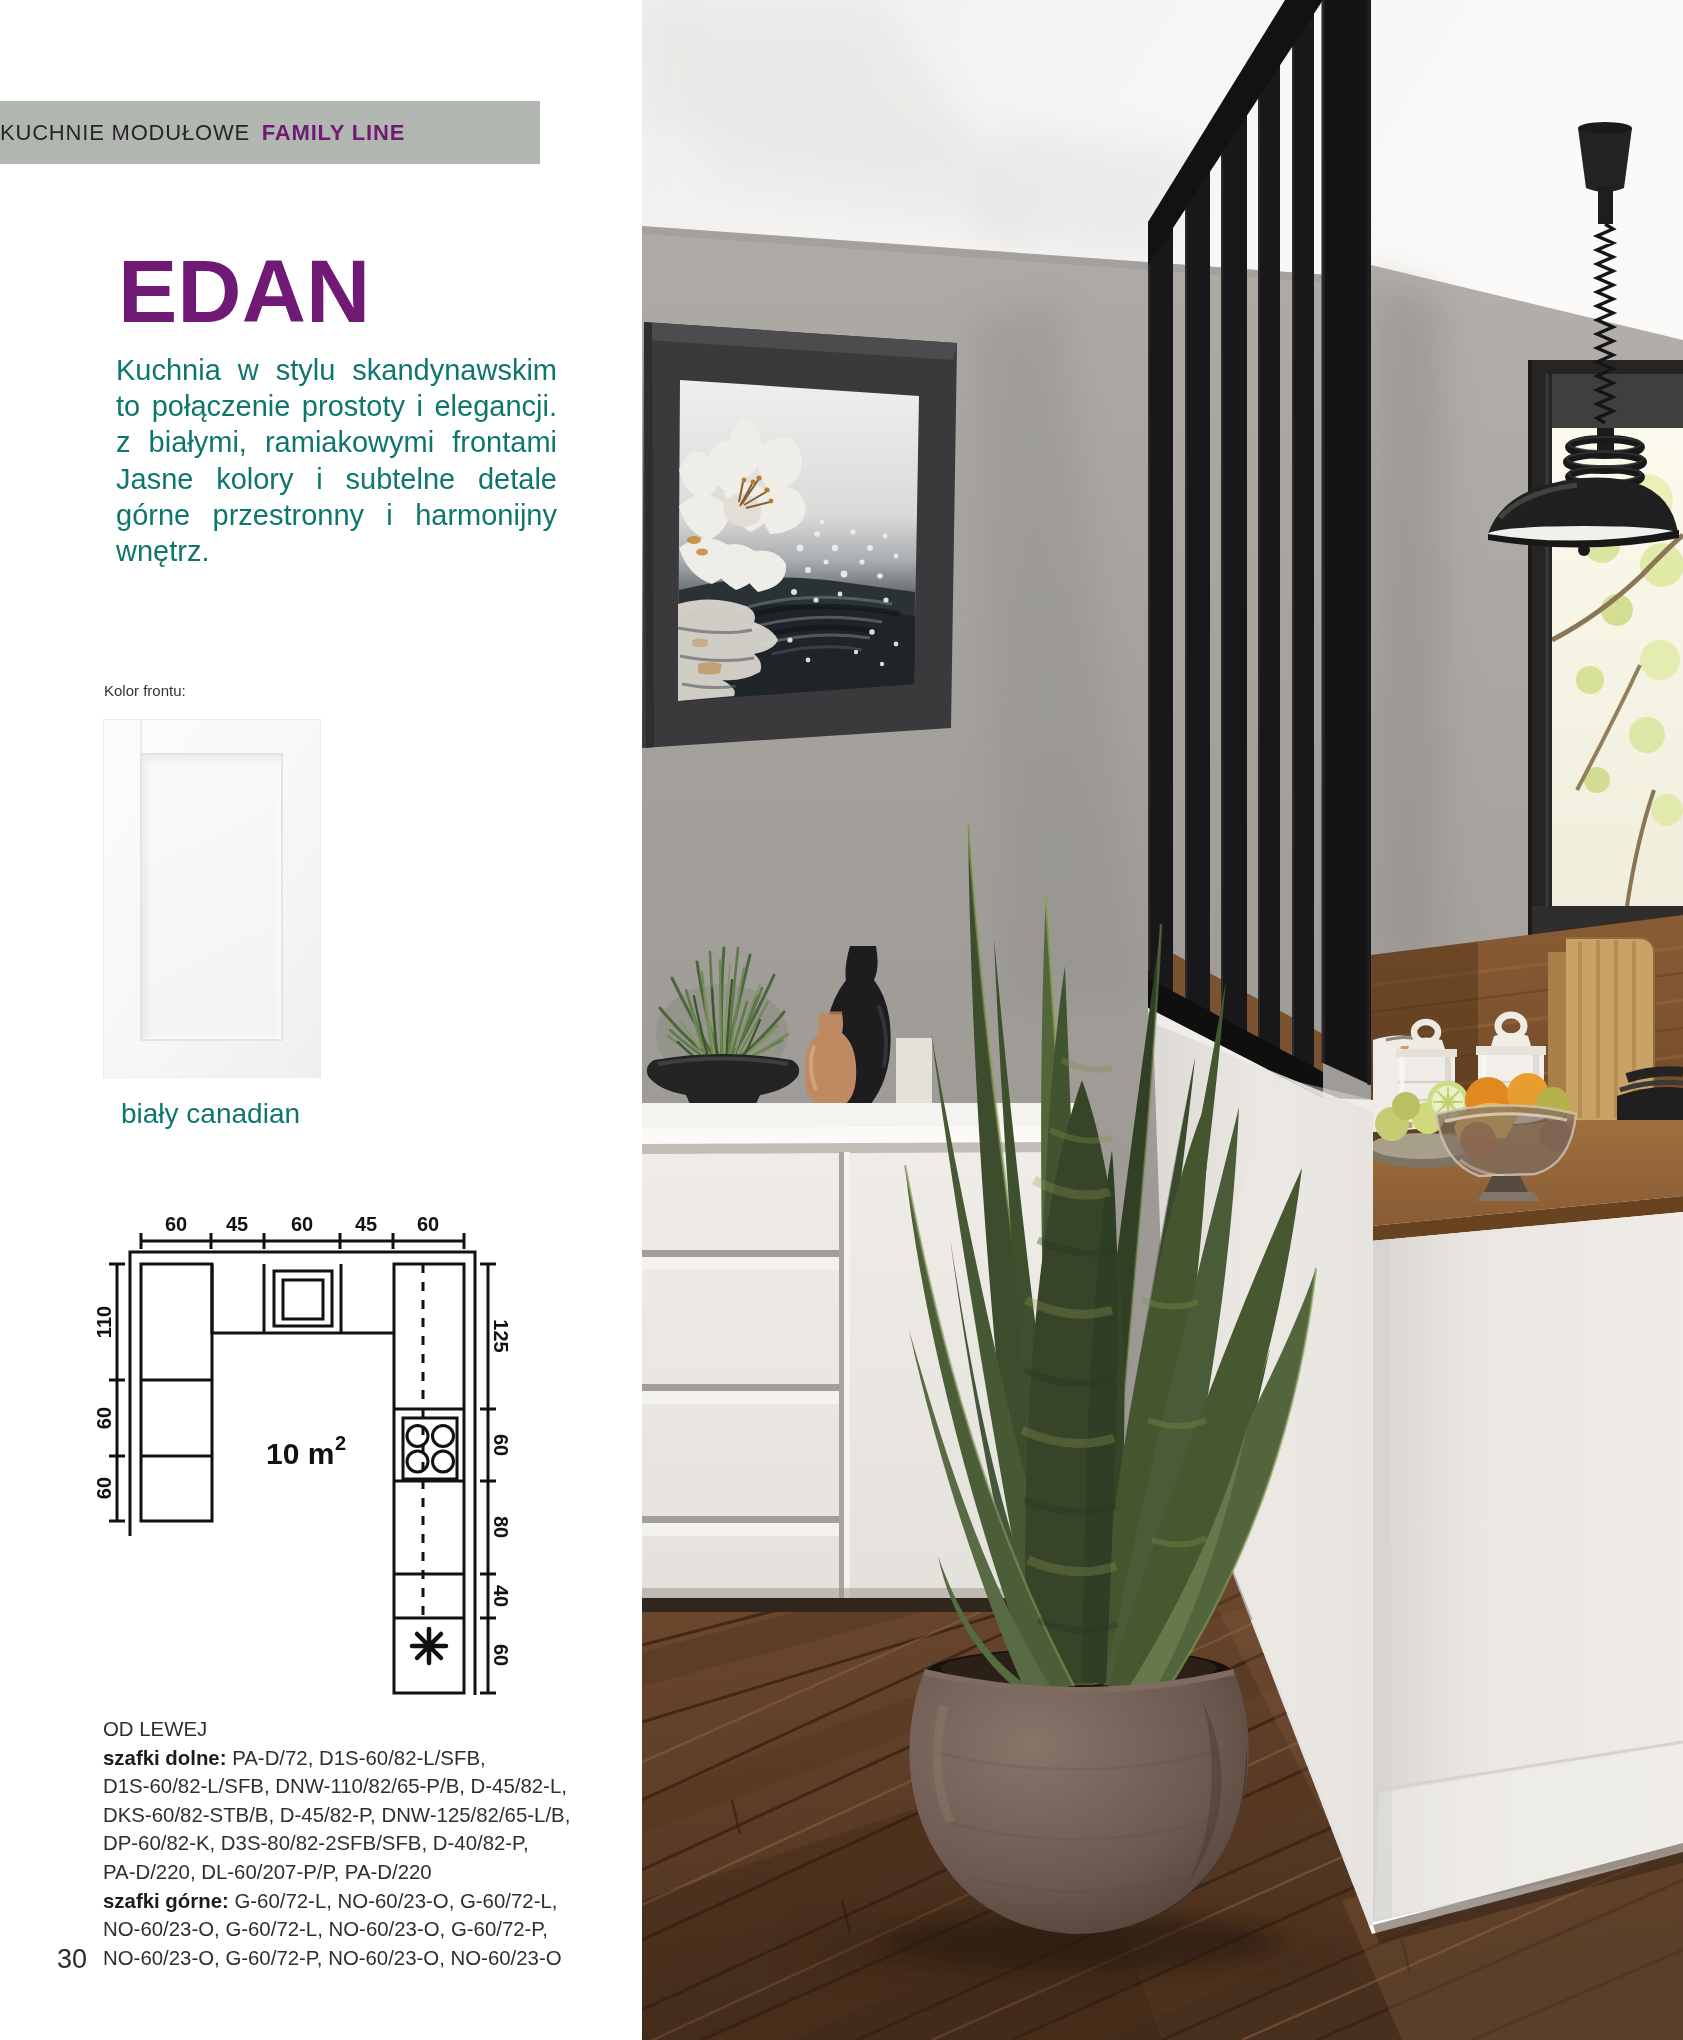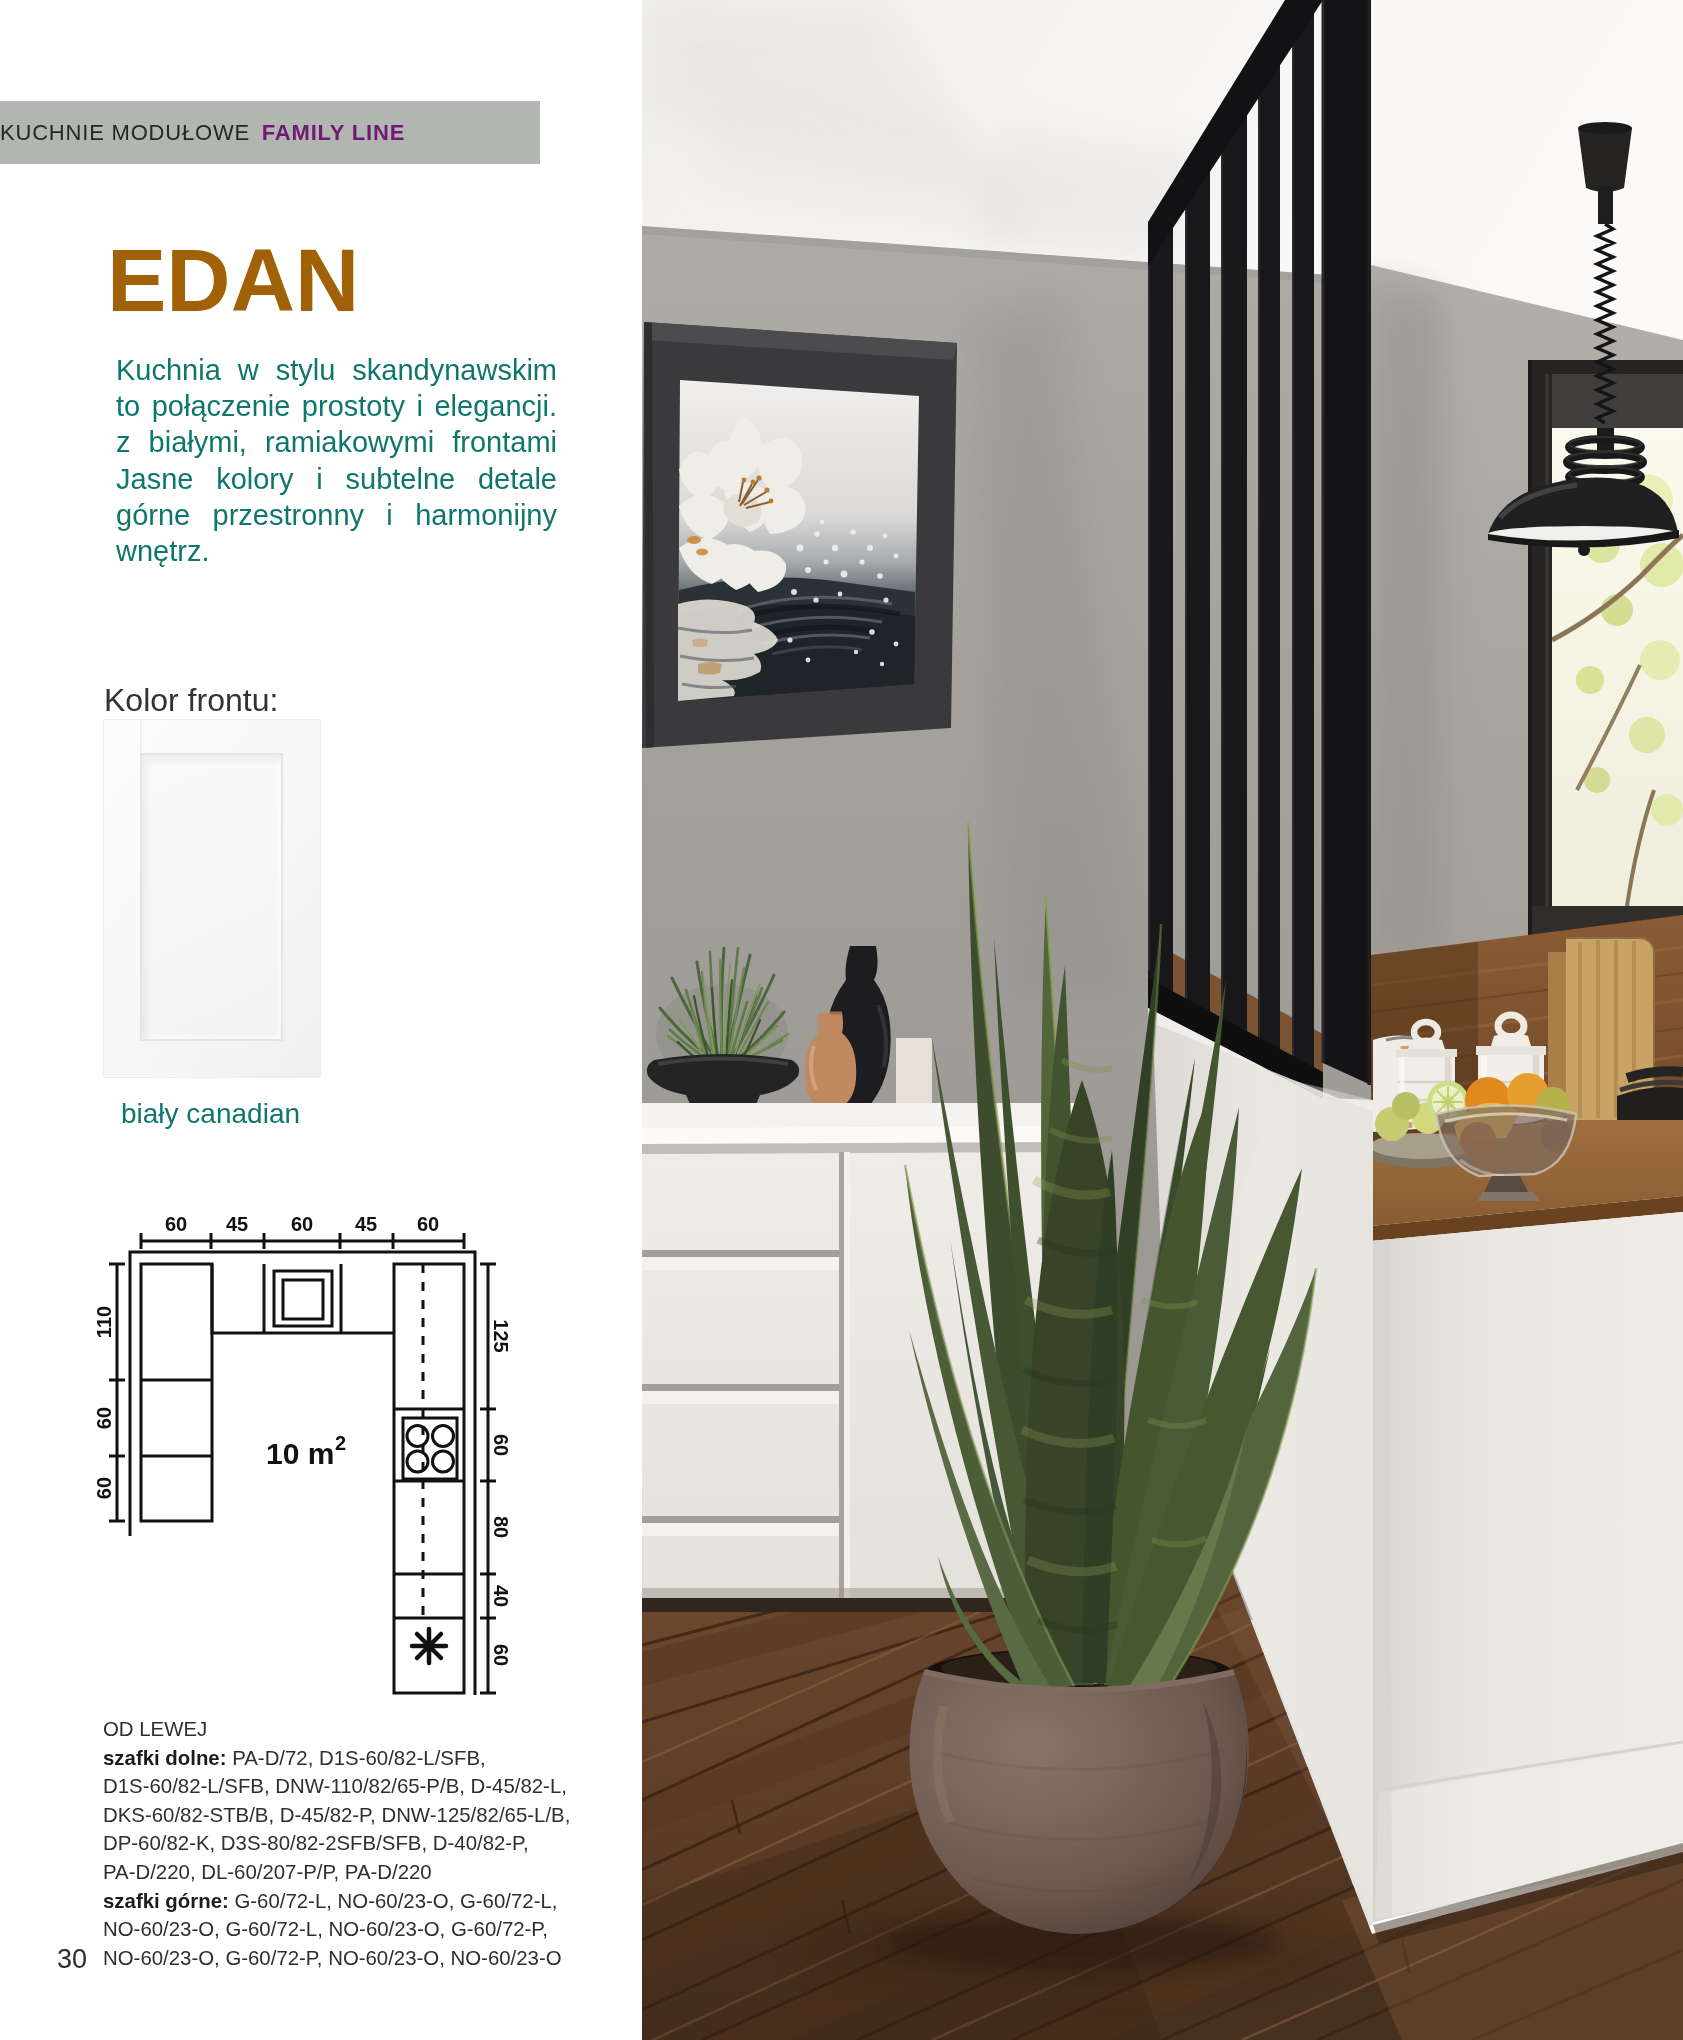--- a/index.html
+++ b/index.html
@@ -1,23 +1,23 @@
 <!DOCTYPE html>
 <html><head>
 <meta charset="utf-8">
 <style>
 html,body{margin:0;padding:0}
 body{width:1683px;height:2040px;position:relative;background:#fff;font-family:"Liberation Sans",sans-serif;overflow:hidden}
 .abs{position:absolute}
 .bar{left:0;top:101px;width:540px;height:63px;background:#b2b6b1;display:flex;align-items:center;padding-right:31px;box-sizing:border-box;font-size:22px;letter-spacing:.8px;color:#262626;white-space:nowrap}
 .bar b{margin-left:5px;color:#701a75}
-h1.edan{left:102px;top:231px;margin:5px;font-size:89px;font-weight:bold;letter-spacing:0px;color:#a16207;line-height:1}
+h1.edan{left:102px;top:231px;margin:16px;font-size:89px;font-weight:bold;letter-spacing:0px;color:#701a75;line-height:1}
 .desc{left:100px;top:336px;width:441px;margin:16px;font-size:29px;line-height:36.2px;color:#0f766e}
 .desc .jl{text-align:justify;text-align-last:justify}
-.kolor{left:104px;top:682px;font-size:32px;color:#333}
+.kolor{left:104px;top:682px;font-size:15px;color:#333}
 .swatch{left:103px;top:719px;width:218px;height:359px;background:linear-gradient(125deg,#fcfcfc 0%,#f7f7f7 55%,#efefef 100%);box-shadow:inset 0 0 0 1px #ececec}
 .swatch .inner{position:absolute;left:39px;top:36px;right:40px;bottom:39px;background:linear-gradient(155deg,#fafafa,#f3f3f3);box-shadow:0 0 0 2px #e4e4e4, inset 4px 5px 8px rgba(0,0,0,0.06), inset -2px -2px 4px rgba(255,255,255,.85)}
 .swatch .stile{position:absolute;left:37px;top:0;width:2px;height:36px;background:#ededed}
 .caption{left:121px;top:1098px;font-size:28px;color:#0f766e}
 .codes{left:103px;top:1715px;font-size:20.4px;line-height:28.6px;color:#2e2e2d;white-space:nowrap}
 .codes b{color:#1c1c1c}
 .pagenum{left:57px;top:1944px;font-size:27px;color:#2b2b2b}
 </style>
 </head>
 <body>

